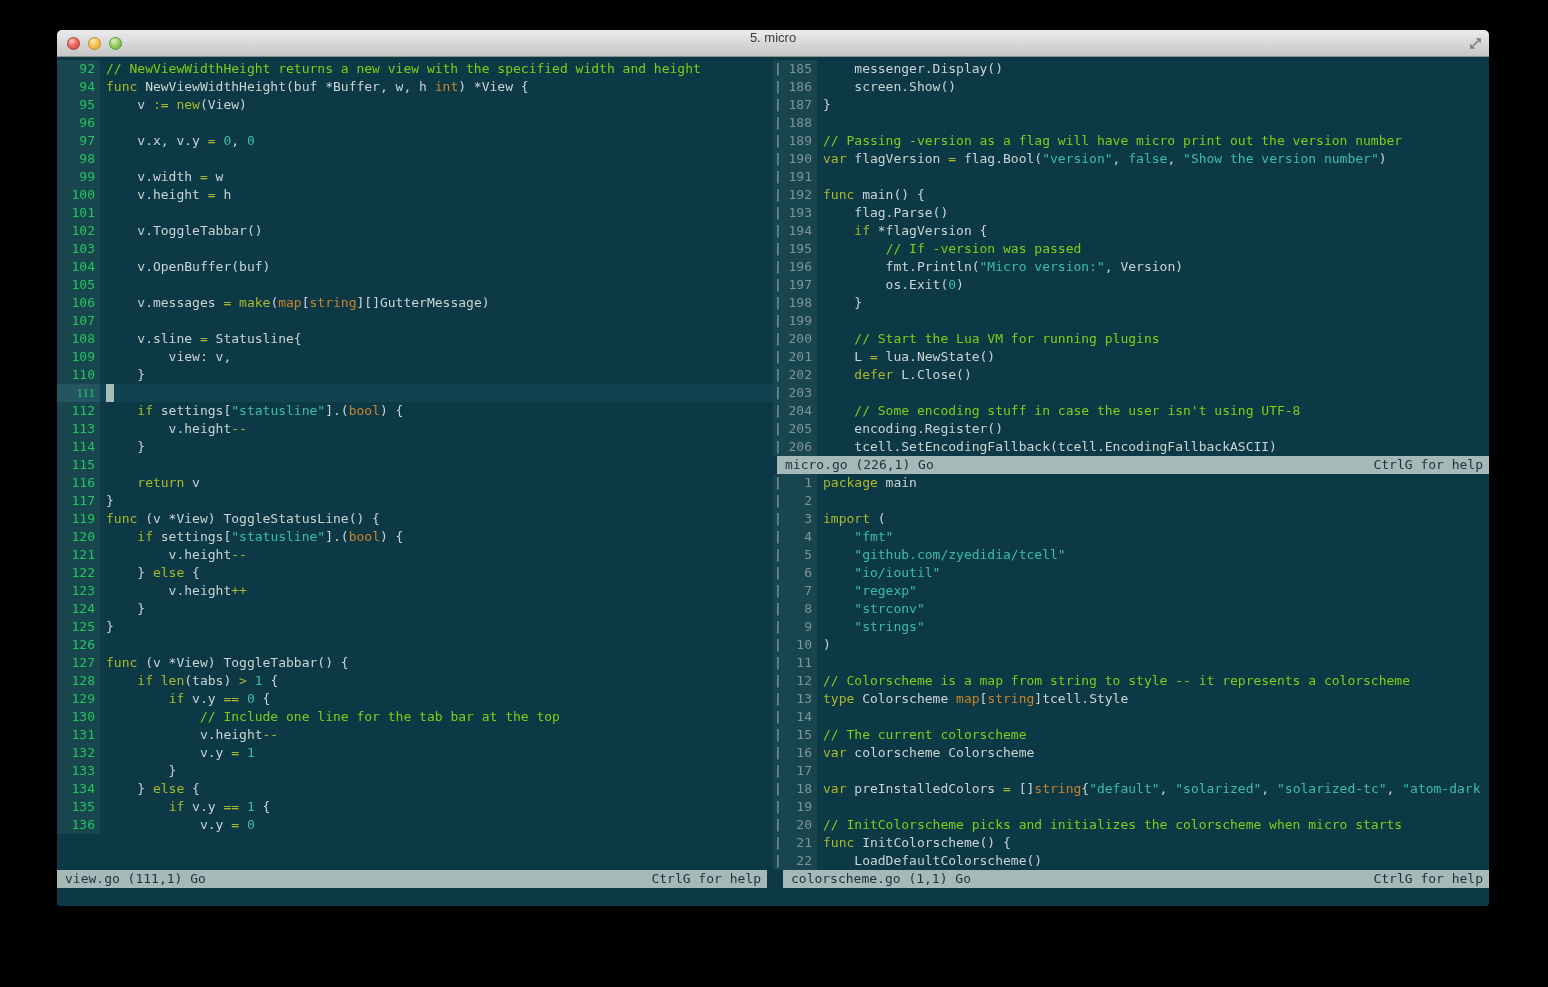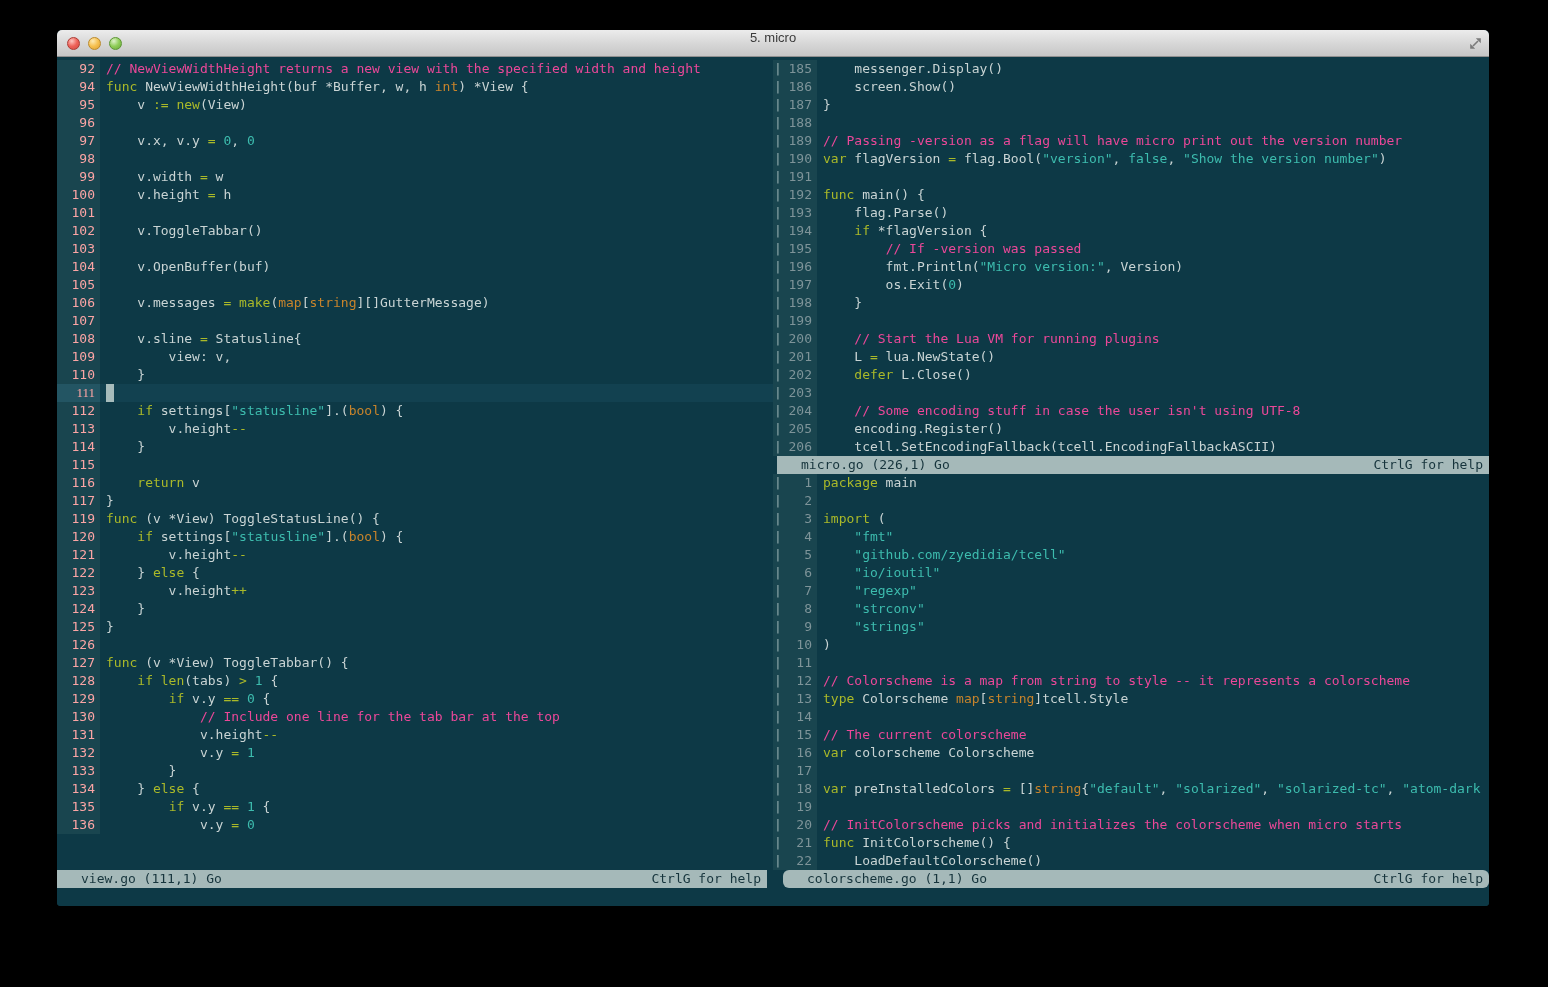--- a/index.html
+++ b/index.html
@@ -35,50 +35,50 @@
     color:#c9d4d4;
   }
   .main { display:flex; height:813px; }
   .pane-left  { width:716px; padding-top:3px; overflow:hidden; }
   .pane-right { width:716px; display:flex; flex-direction:column; overflow:hidden; }
   .pane-right .top-code    { height:399px; padding-top:3px; overflow:hidden; }
   .pane-right .bottom-code { height:396px; overflow:hidden; }
 
   .row { display:flex; height:18px; white-space:pre; overflow:hidden; }
   .gut {
-    flex:0 0 43px; background:#19454f; color:#fca5a5;
+    flex:0 0 43px; background:#19454f; color:#22c55e;
     text-align:right; padding-right:5px;
   }
   .gut-r { flex:0 0 44px; background:#19454f; color:#7e9499; display:flex; }
   .gut-r .div { color:#8fa9ac; padding-left:1px; }
   .gut-r .num { flex:1; text-align:right; padding-right:5px; }
   .code { flex:1; padding-left:6px; overflow:hidden; }
 
   .row.cur .code { background:#124150; }
   .row.cur .gut  { background:#235563;font-family:Liberation Serif, serif; }
   .cursor-block { display:inline-block; width:8px; height:18px; background:#a7bcbc; vertical-align:top; }
 
   .tk-t { color:#c9d4d4; }
   .tk-k { color:#aab929; }
   .tk-y { color:#c8842b; }
   .tk-s { color:#3dbcae; }
-  .tk-c { color:#ec4899; }
+  .tk-c { color:#84cc16; }
 
   
   .sbar {
     height:18px; background:#a5b9b9; color:#16343c;
     display:flex; justify-content:space-between;
     font:13px/18px "DejaVu Sans Mono", monospace; white-space:pre;
   }
-  .sbar .lft { padding-left:24px; }
+  .sbar .lft { padding-left:8px; }
   .sbar .rgt { padding-right:6px; }
   .mid-sbar { margin-left:4px; }
   .bottom-bar { display:flex; height:18px; background:#0d3946; }
   .bottom-bar .half-l { width:716px; }
-  .bottom-bar .half-r { width:712px; margin-left:16px;border-radius:6px; }
+  .bottom-bar .half-r { width:712px; margin-left:16px; }
   .cmdline { height:18px; background:#0d3946; }
 </style>
 </head>
 <body>
 
 <div class="window">
 
   <div class="titlebar">
     <div class="traffic">
       <div class="tl red"></div>

